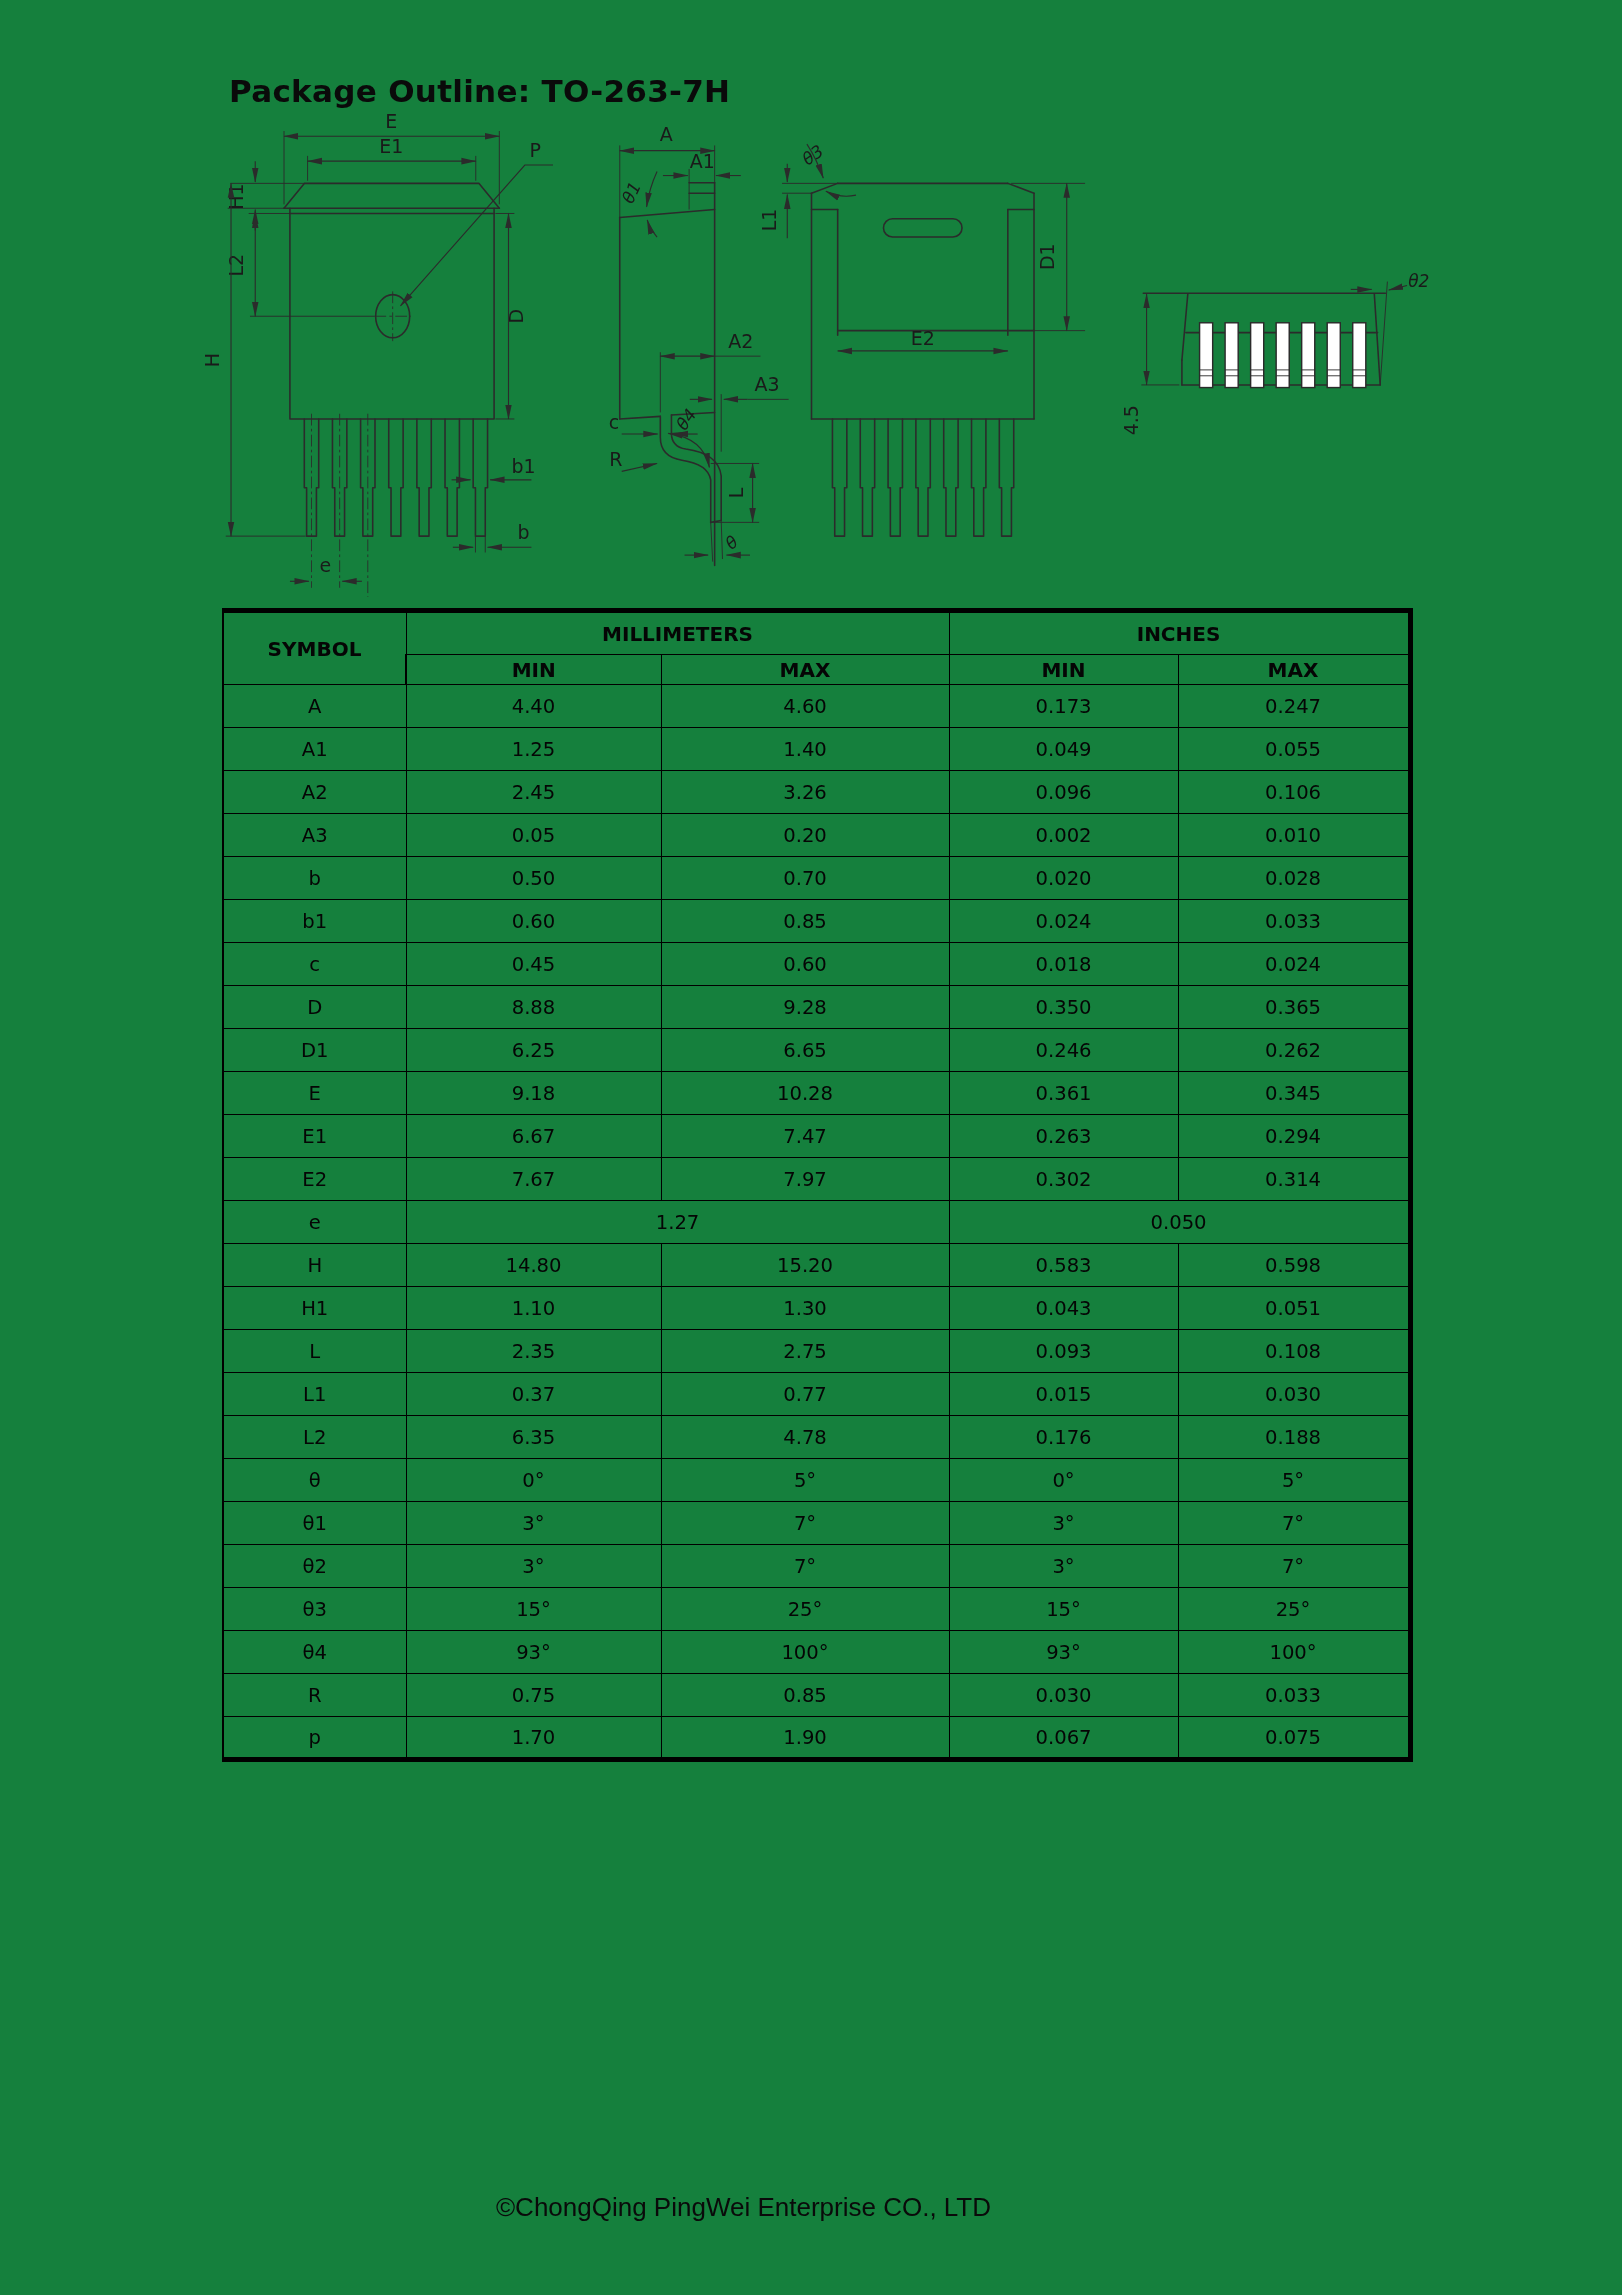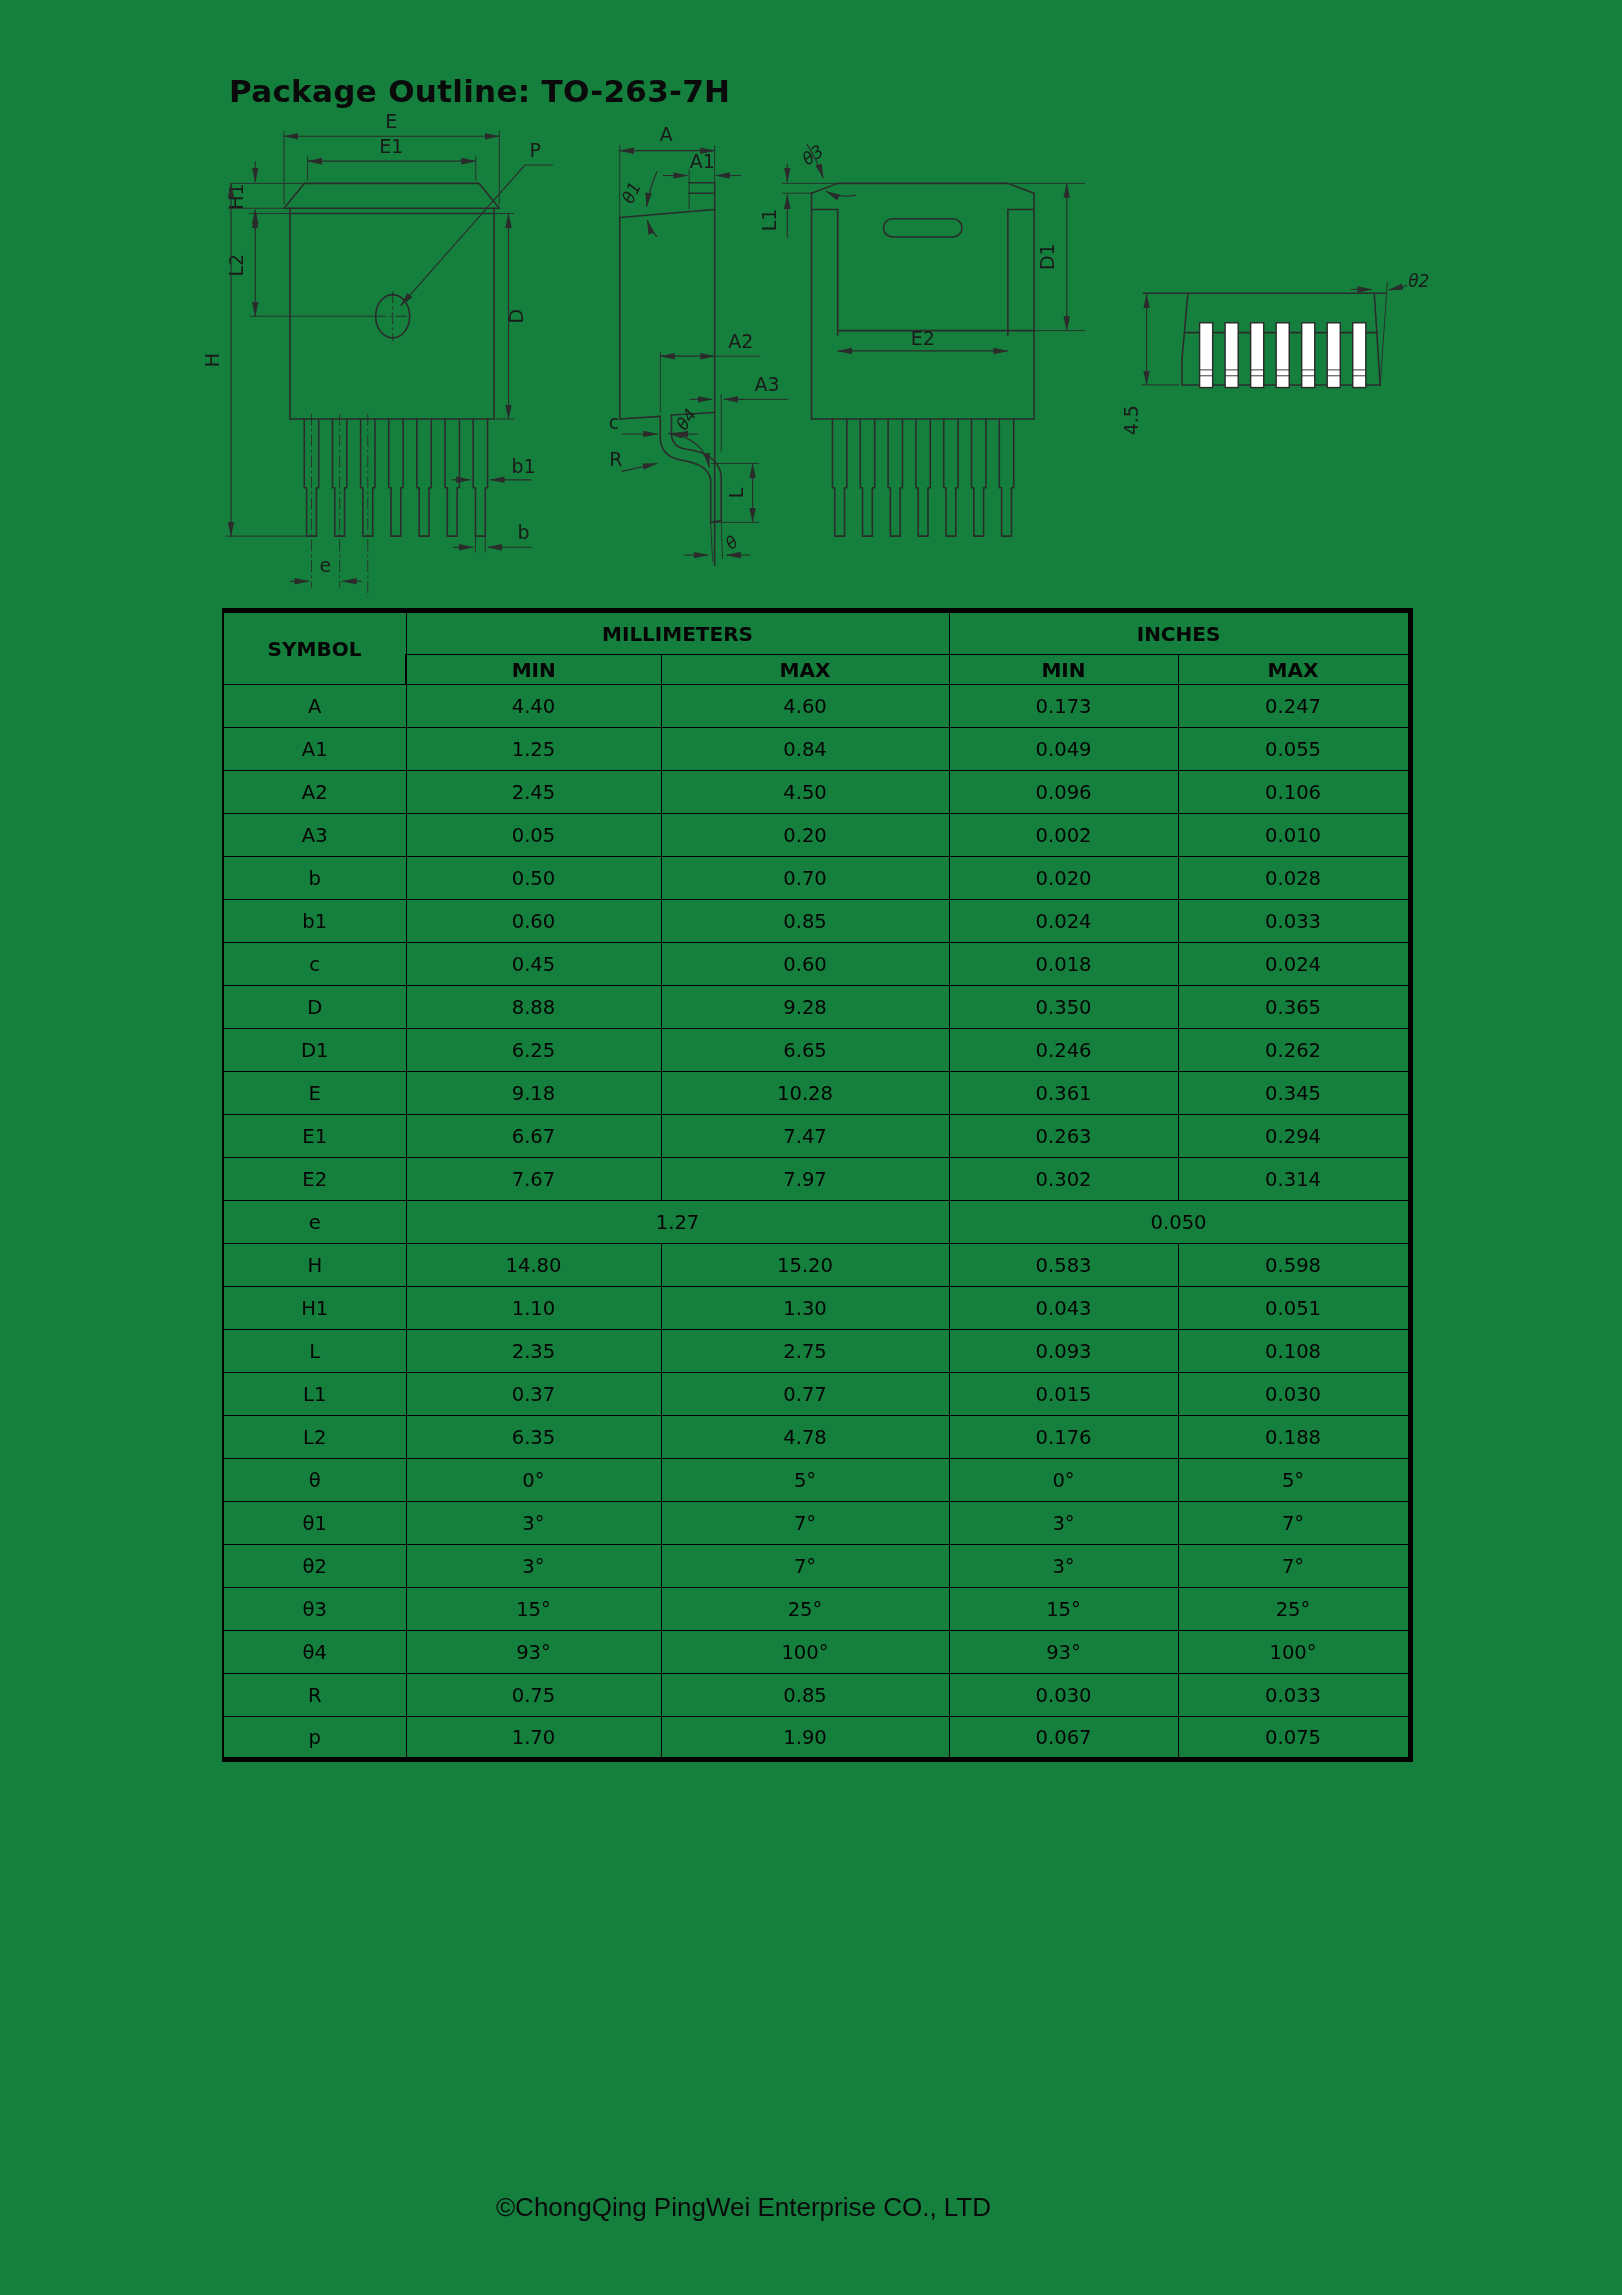--- a/index.html
+++ b/index.html
@@ -329,28 +329,28 @@
         <tr>
           <td>A</td>
           <td>4.40</td>
           <td>4.60</td>
           <td>0.173</td>
           <td>0.247</td>
         </tr>
         <tr>
           <td>A1</td>
           <td>1.25</td>
-          <td>0.84</td>
+          <td>1.40</td>
           <td>0.049</td>
           <td>0.055</td>
         </tr>
         <tr>
           <td>A2</td>
           <td>2.45</td>
-          <td>4.50</td>
+          <td>3.26</td>
           <td>0.096</td>
           <td>0.106</td>
         </tr>
         <tr>
           <td>A3</td>
           <td>0.05</td>
           <td>0.20</td>
           <td>0.002</td>
           <td>0.010</td>
         </tr>

